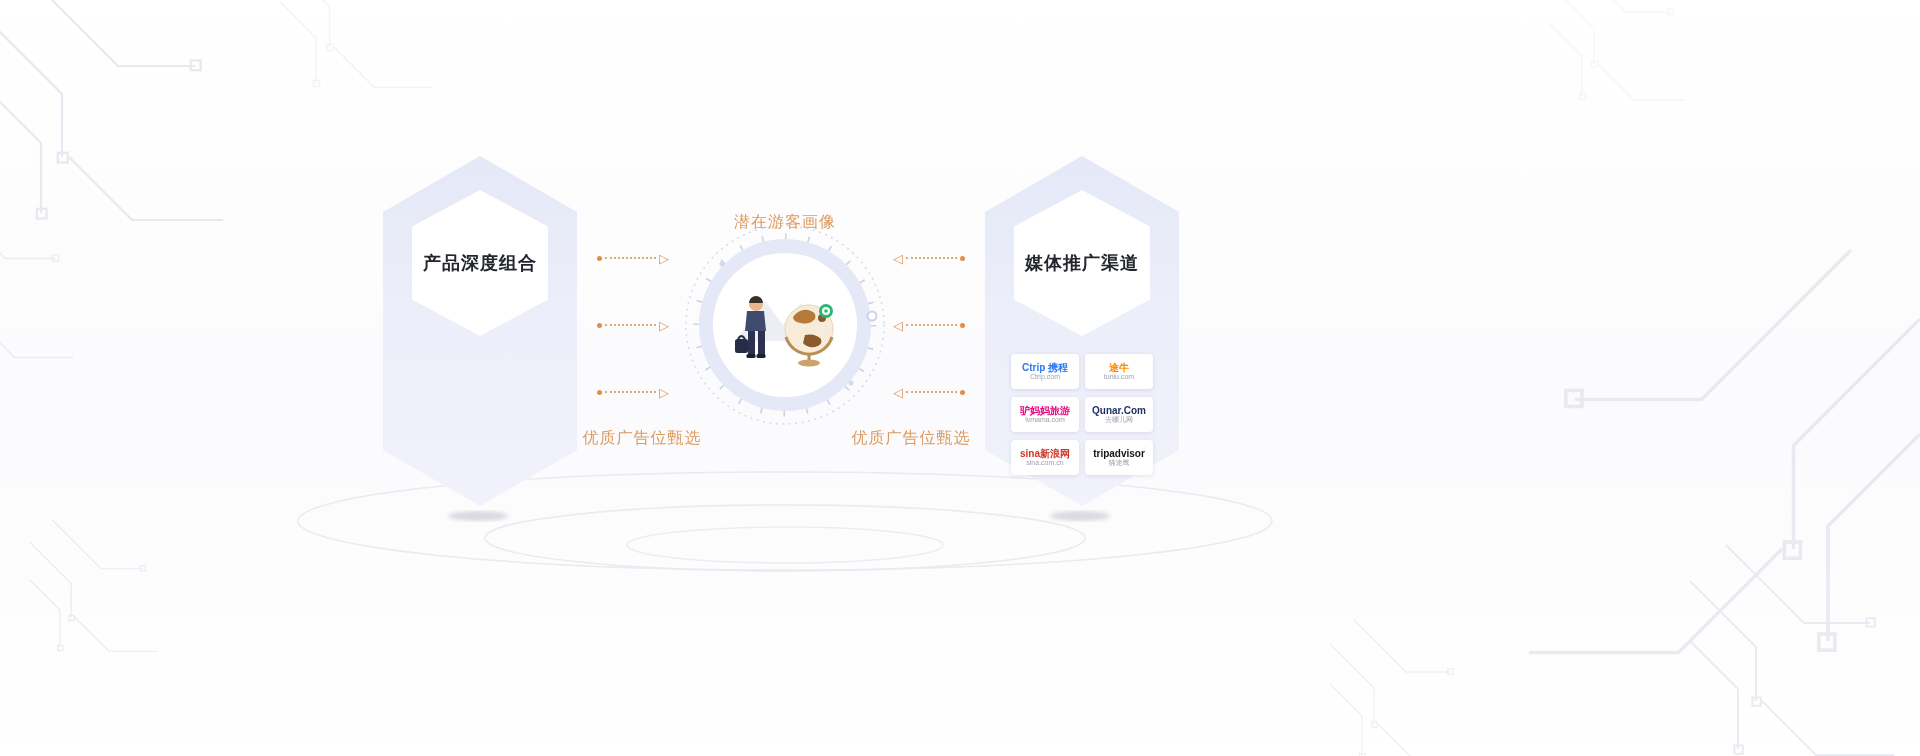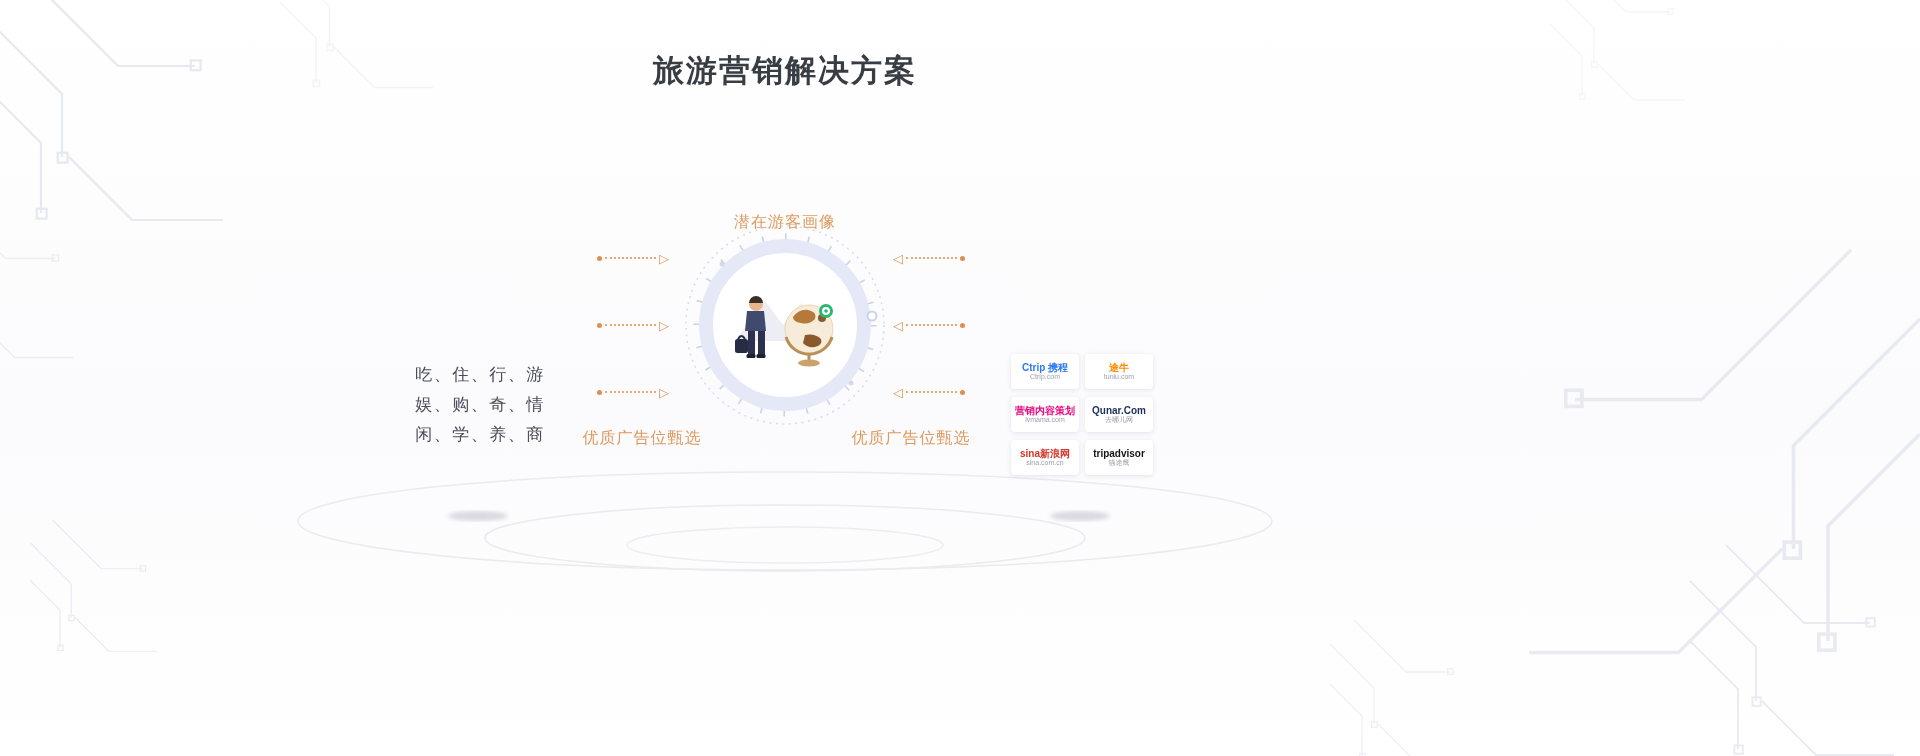--- a/index.html
+++ b/index.html
@@ -88,39 +88,43 @@
           <feGaussianBlur stdDeviation="2"></feGaussianBlur>
         </filter>
       </defs>
     <ellipse cx="785" cy="521" rx="487" ry="49" fill="none" stroke="#eaeaef" stroke-width="1.5"></ellipse>
     <ellipse cx="785" cy="538" rx="300" ry="33" fill="none" stroke="#eaeaef" stroke-width="1.5"></ellipse>
     <ellipse cx="785" cy="545" rx="158" ry="18" fill="none" stroke="#ededf1" stroke-width="1.5"></ellipse>
     <ellipse cx="478" cy="516" rx="30" ry="5" fill="#cfd0da" opacity="0.8" filter="url(#soft)"></ellipse>
     <ellipse cx="1080" cy="516" rx="30" ry="5" fill="#cfd0da" opacity="0.8" filter="url(#soft)"></ellipse>
   </svg>
 
-  <div class="header-title z3">旅游营销解决方案</div>
-
-  <div class="card-list">
-    <div>吃、住、行、游</div>
-    <div>娱、购、奇、情</div>
-    <div>闲、学、养、商</div>
-  </div>
-
+
+  <div class="hex-card z2" style="left:383px;top:156px;">
+    <div class="hex-inner">
+      <span class="hex-title">产品深度组合</span>
+    </div>
+  </div>
+
+  <div class="hex-card z2" style="left:985px;top:156px;">
+    <div class="hex-inner">
+      <span class="hex-title">媒体推广渠道</span>
+    </div>
+  </div>
   <div class="logo-grid">
     <div class="logo-card logo-ctrip">
       <span class="logo-brand">Ctrip 携程</span>
       <span class="logo-sub">Ctrip.com</span>
     </div>
     <div class="logo-card logo-tuniu">
       <span class="logo-brand">途牛</span>
       <span class="logo-sub">tuniu.com</span>
     </div>
     <div class="logo-card logo-lvmama">
-      <span class="logo-brand">营销内容策划</span>
+      <span class="logo-brand">驴妈妈旅游</span>
       <span class="logo-sub">lvmama.com</span>
     </div>
     <div class="logo-card logo-qunar">
       <span class="logo-brand">Qunar.Com</span>
       <span class="logo-sub">去哪儿网</span>
     </div>
     <div class="logo-card logo-sina">
       <span class="logo-brand">sina新浪网</span>
       <span class="logo-sub">sina.com.cn</span>
     </div>

